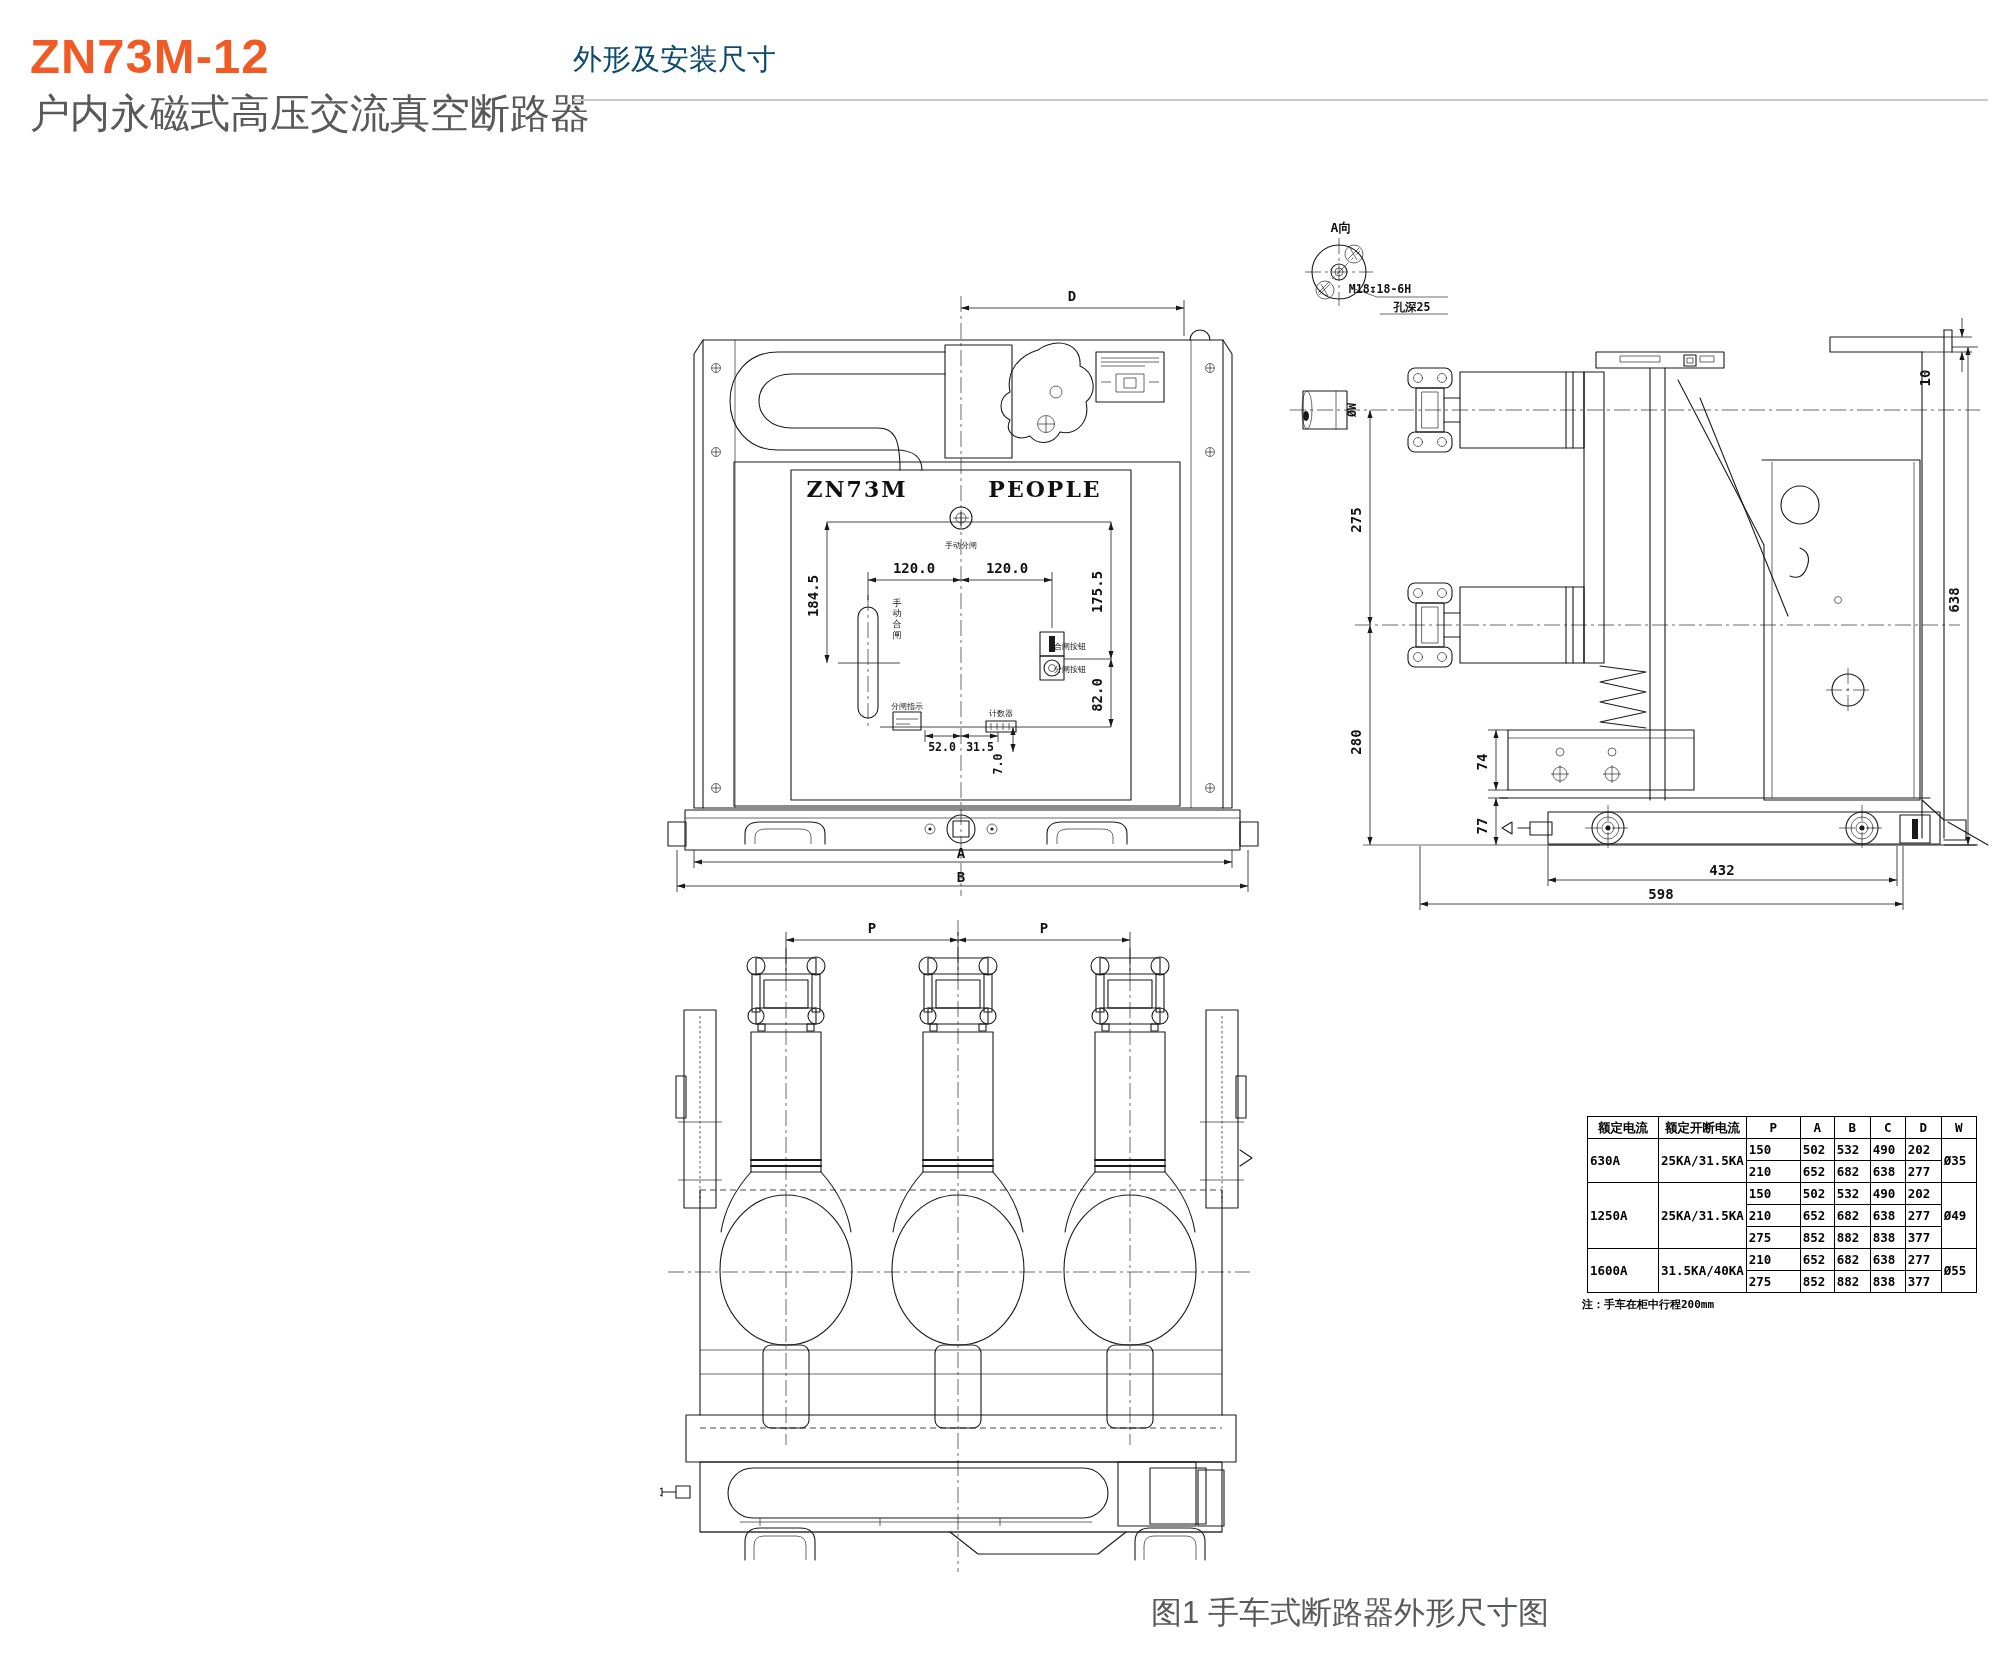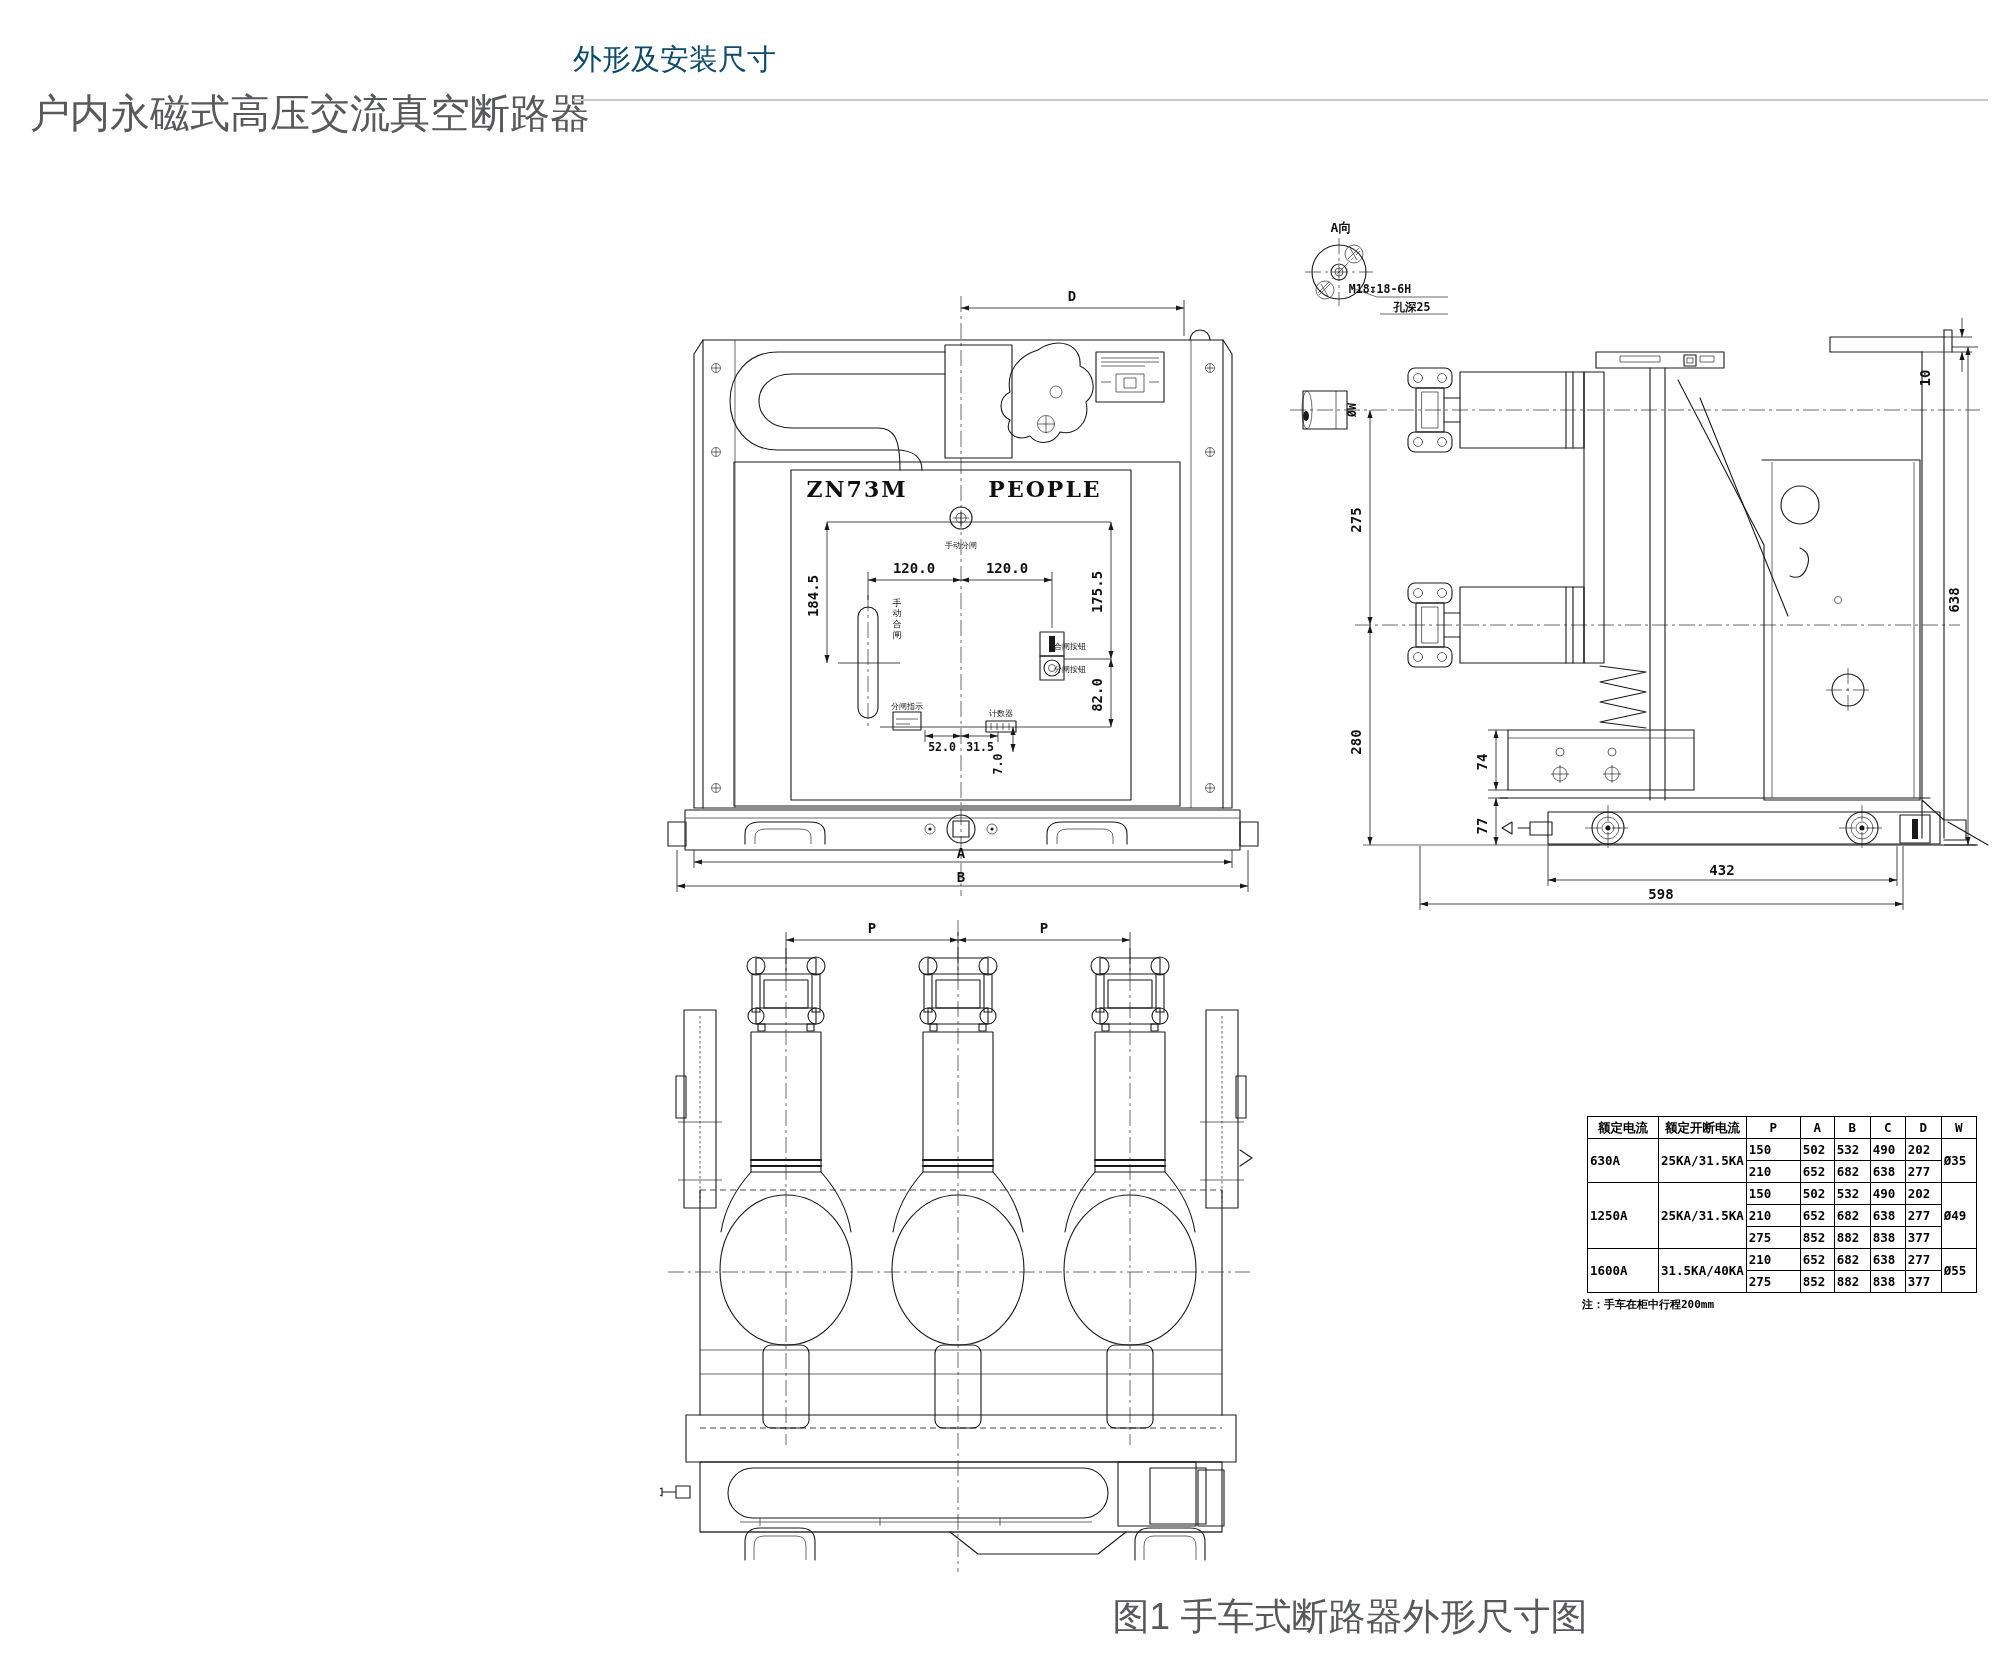--- a/index.html
+++ b/index.html
@@ -2,21 +2,21 @@
 <html><head>
 <meta charset="utf-8">
 <style>
   html,body{margin:0;padding:0;background:#ffffff}
   .page{position:relative;width:2000px;height:1671px;background:#fff;overflow:hidden;
         font-family:"Liberation Sans",sans-serif;color:#58595B}
   .model{position:absolute;left:30px;top:28px;font-size:49px;font-weight:bold;color:#F15A24;letter-spacing:1px}
   .subtitle{position:absolute;left:30px;top:86px;font-size:40px;color:#58595B}
   .section-title{position:absolute;left:573px;top:40px;font-size:29px;color:#0c4a6e}
   .divider{position:absolute;left:573px;top:99px;width:1415px;height:2px;background:#C8C9CA}
-  .caption{position:absolute;left:1060px;top:1592px;width:580px;text-align:center;font-size:37px;color:#58595B}
+  .caption{position:absolute;left:1060px;top:1592px;width:580px;text-align:center;font-size:31px;color:#58595B}
   svg.drawing{position:absolute}
   
   .ln{fill:none;stroke:#1A1A1A;stroke-width:1.1;stroke-linecap:round;stroke-linejoin:round}
   .lt{fill:none;stroke:#1A1A1A;stroke-width:0.65}
   .dim{fill:none;stroke:#1A1A1A;stroke-width:0.8}
   .cl{fill:none;stroke:#1A1A1A;stroke-width:0.65;stroke-dasharray:16 4 3 4}
   .dsh{fill:none;stroke:#1A1A1A;stroke-width:0.8;stroke-dasharray:6 4}
   .dt2{fill:none;stroke:#1A1A1A;stroke-width:0.7;stroke-dasharray:2.5 2.5}
   .fillb{fill:#1A1A1A;stroke:none}
   text{fill:#111}
@@ -32,20 +32,21 @@
   .spec-table th,.spec-table td{border:1.6px solid #000;vertical-align:middle;
               padding:0 2px;font-size:12.5px;height:21px;line-height:1.05;white-space:nowrap}
   .spec-note{position:absolute;left:1582px;top:1297px;font-size:11px;font-weight:bold;color:#000;
               font-family:"DejaVu Sans Mono","Liberation Sans",sans-serif}
 </style>
 </head>
 <body>
 
 <div class="page">
 
+  <div class="model">ZN73M-12</div>
   <div class="subtitle">户内永磁式高压交流真空断路器</div>
   <div class="section-title">外形及安装尺寸</div>
   <div class="divider"></div>
 
   <svg class="drawing" style="left:660px;top:280px" width="600" height="630" viewBox="660 280 600 630">
     <defs>
       <marker id="arr" markerWidth="11" markerHeight="7" refX="10" refY="3.2" orient="auto-start-reverse">
         <path d="M0,0 L10,3.2 L0,6.4 Z" fill="#1A1A1A"></path>
       </marker>
       <pattern id="gr" width="5" height="12" patternUnits="userSpaceOnUse">

